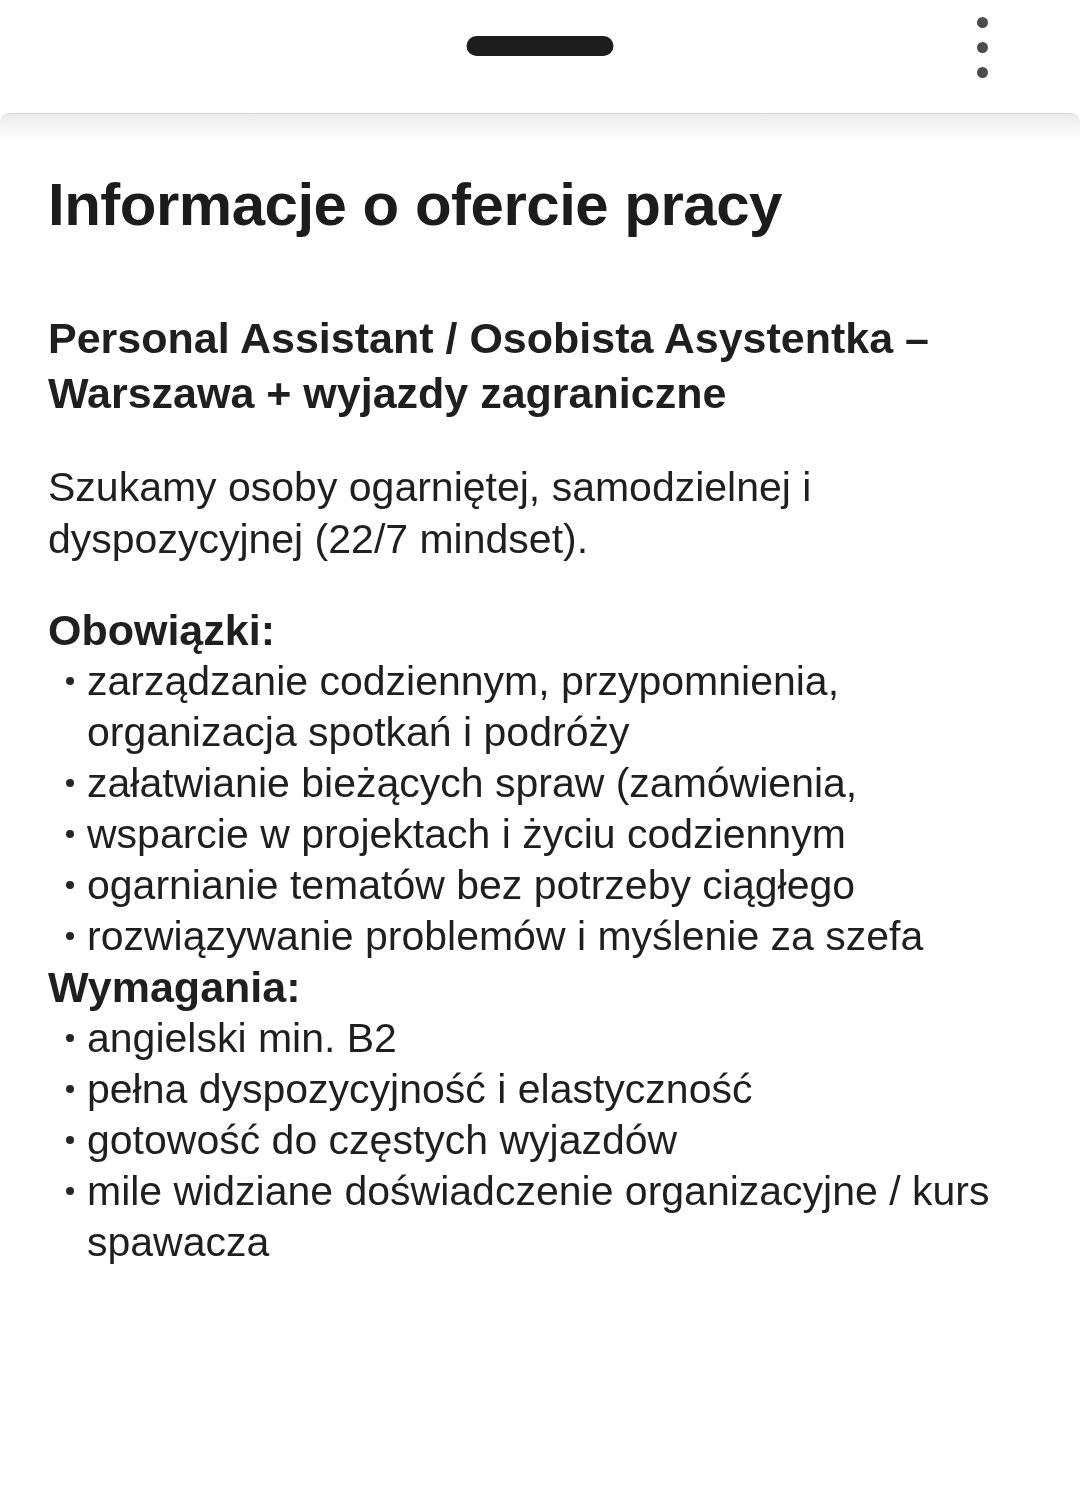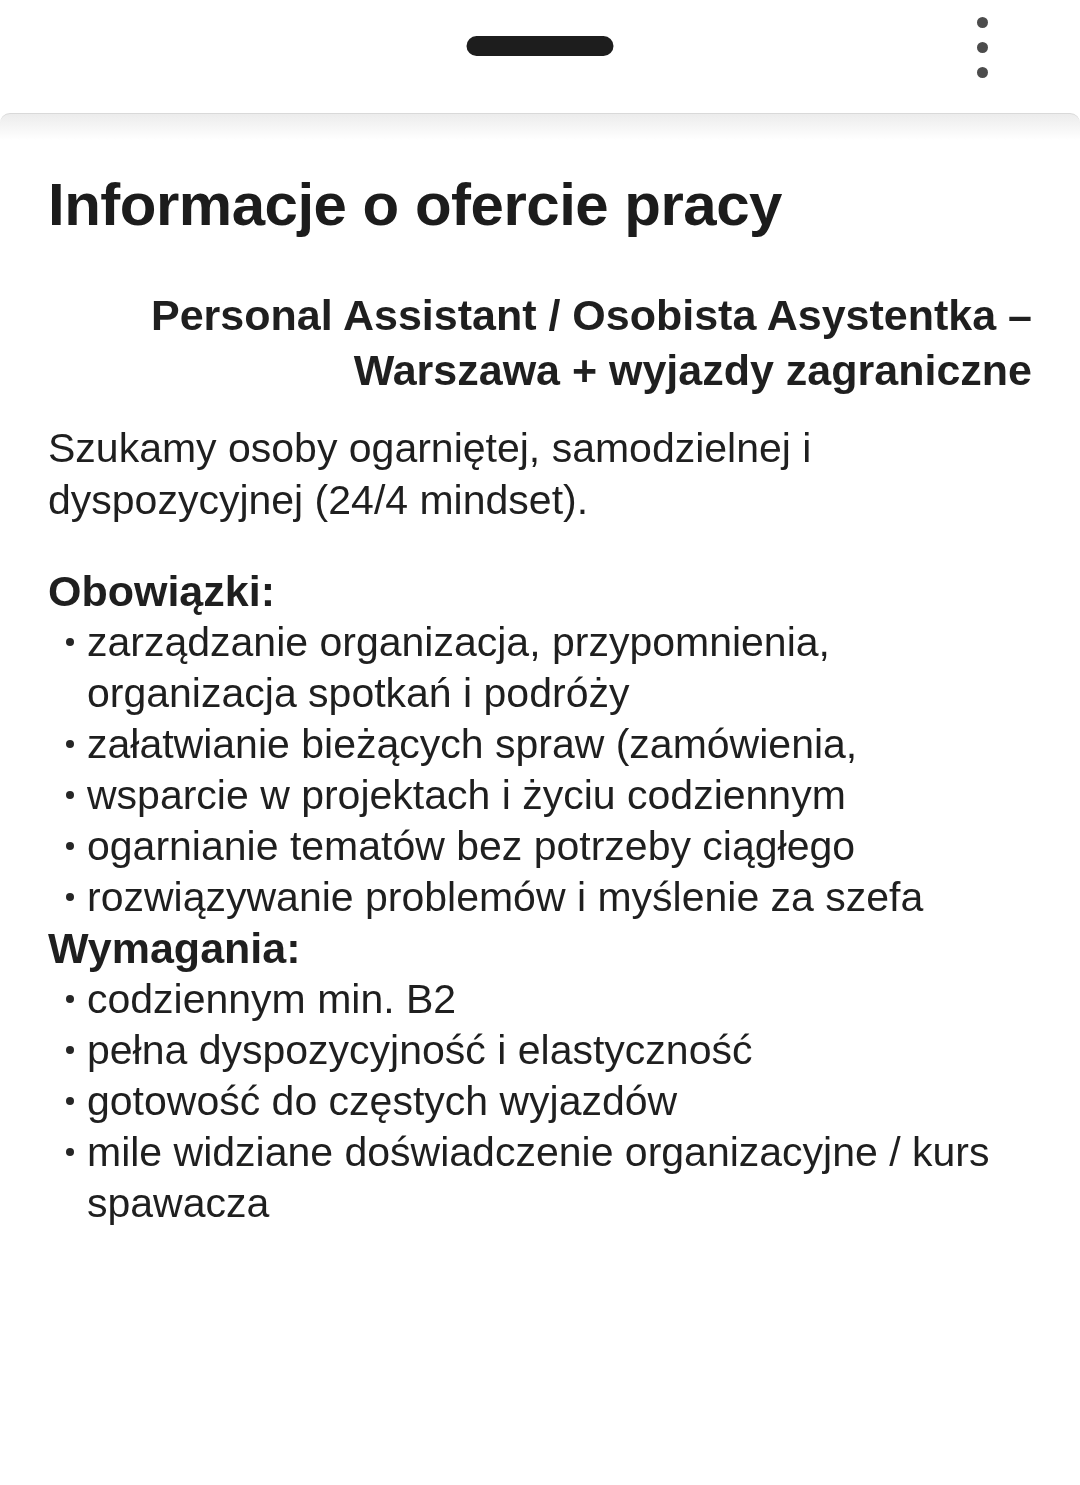--- a/index.html
+++ b/index.html
@@ -34,22 +34,22 @@
     background: linear-gradient(180deg, #ececec 0%, #ffffff 26px);
     padding: 0 48px;
   }
 
   .title {
     margin: 0; padding-top: 56px;
     font-size: 60px; line-height: 70px; font-weight: 700;
     letter-spacing: -0.5px; color: #1c1c1c;
     white-space: nowrap;
   }
-  .subtitle { margin-top: 48px; font-size: 43px; font-weight: 700; line-height: 55px; text-align: right; }
-  .intro    { margin-top: 24px; font-size: 41px; line-height: 52px; }
+  .subtitle { margin-top: 71px; font-size: 43px; font-weight: 700; line-height: 55px; }
+  .intro    { margin-top: 40px; font-size: 41px; line-height: 52px; }
   .sections { margin-top: 40px; font-size: 41px; line-height: 51px; }
   .sec-heading { font-weight: 700; font-size: 43px; line-height: 51px; }
   ul.blist { list-style: none; margin: 0; padding: 0; }
   ul.blist li { position: relative; padding-left: 39px; }
   .dot {
     position: absolute; left: 18px; top: 21px;
     width: 8px; height: 8px; border-radius: 50%;
     background: #262626;
   }
   .ln { white-space: nowrap; }
@@ -70,30 +70,30 @@
 
   <h1 class="title">Informacje o ofercie pracy</h1>
 
   <div class="subtitle">
     <div class="ln">Personal Assistant / Osobista Asystentka –</div>
     <div class="ln">Warszawa + wyjazdy zagraniczne</div>
   </div>
 
   <div class="intro">
     <div class="ln">Szukamy osoby ogarniętej, samodzielnej i</div>
-    <div class="ln">dyspozycyjnej (24/4 mindset).</div>
+    <div class="ln">dyspozycyjnej (22/7 mindset).</div>
   </div>
 
   <div class="sections">
 
     <div class="sec-heading">Obowiązki:</div>
     <ul class="blist">
       <li>
         <span class="dot"></span>
-        <div class="ln">zarządzanie organizacja, przypomnienia,</div>
+        <div class="ln">zarządzanie codziennym, przypomnienia,</div>
         <div class="ln">organizacja spotkań i podróży</div>
       </li>
       <li>
         <span class="dot"></span>
         <div class="ln">załatwianie bieżących spraw (zamówienia,</div>
       </li>
       <li>
         <span class="dot"></span>
         <div class="ln">wsparcie w projektach i życiu codziennym</div>
       </li>
@@ -104,21 +104,21 @@
       <li>
         <span class="dot"></span>
         <div class="ln">rozwiązywanie problemów i myślenie za szefa</div>
       </li>
     </ul>
 
     <div class="sec-heading">Wymagania:</div>
     <ul class="blist">
       <li>
         <span class="dot"></span>
-        <div class="ln">codziennym min. B2</div>
+        <div class="ln">angielski min. B2</div>
       </li>
       <li>
         <span class="dot"></span>
         <div class="ln">pełna dyspozycyjność i elastyczność</div>
       </li>
       <li>
         <span class="dot"></span>
         <div class="ln">gotowość do częstych wyjazdów</div>
       </li>
       <li>

